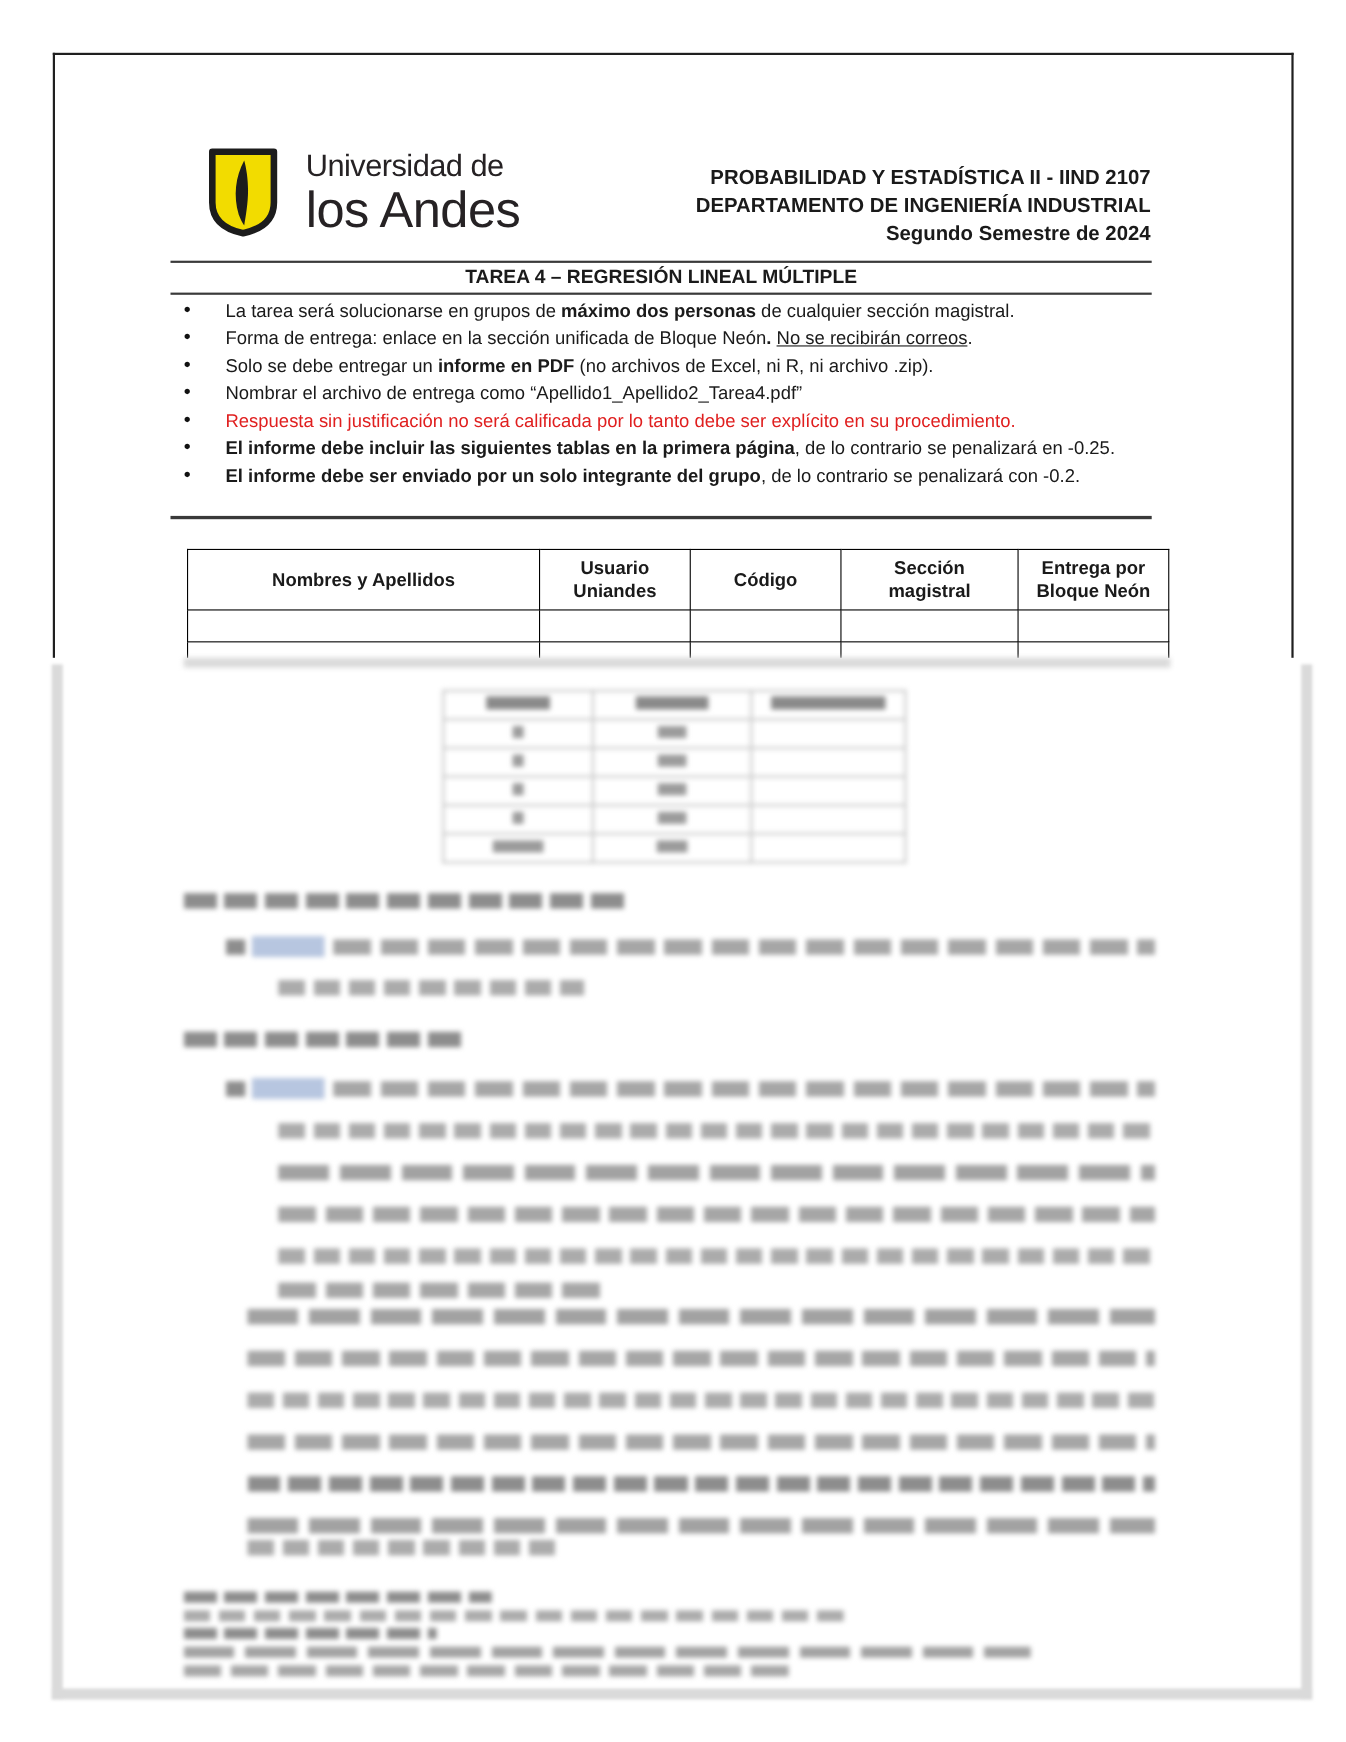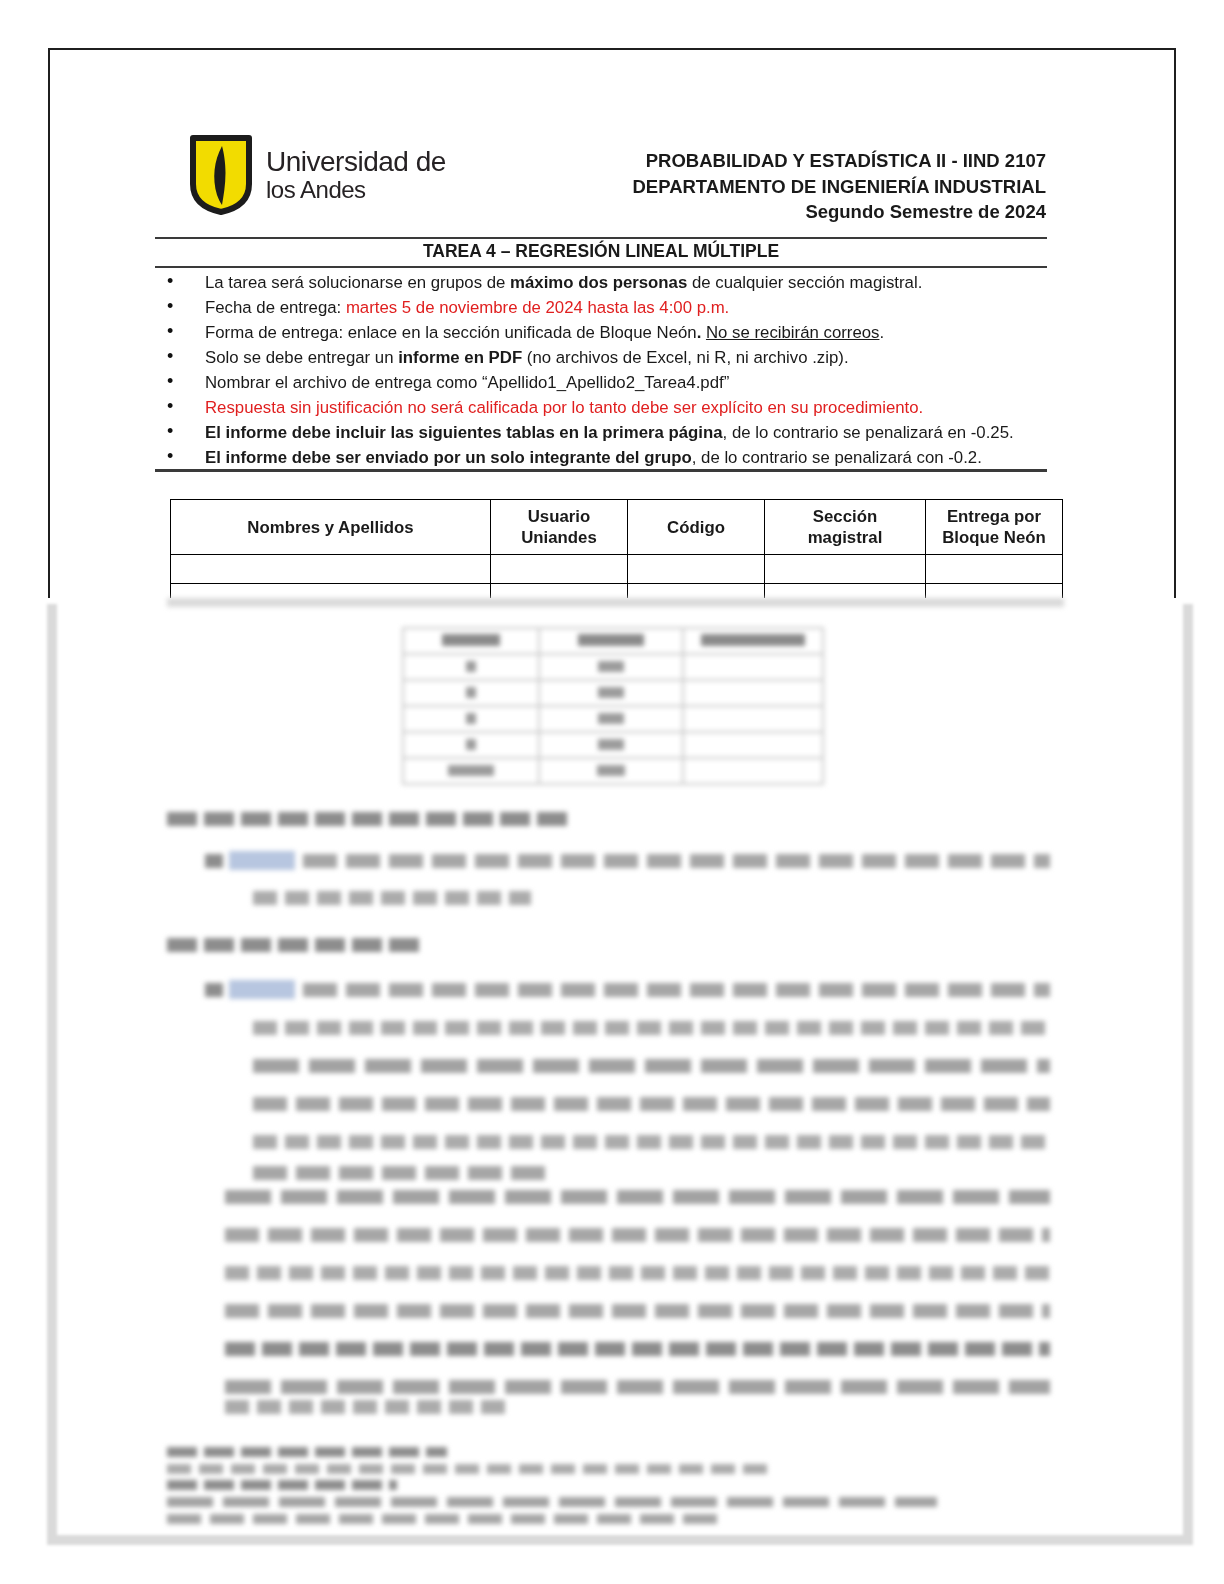--- a/index.html
+++ b/index.html
@@ -4,25 +4,25 @@
 <style>
   html,body{margin:0;padding:0;background:#fff;}
   .canvas{position:relative;width:1224px;height:1584px;background:#ffffff;overflow:hidden;
           font-family:"Liberation Sans",sans-serif;color:#1a1a1a;}
 
   
   .frame{position:absolute;left:48px;top:48px;width:1124px;height:562px;
          border:2px solid #1f1f1f;border-bottom:none;}
 
   
-  .logo{position:absolute;left:138px;top:84px;display:flex;align-items:center;gap:12px;}
+  .logo{position:absolute;left:138px;top:84px;display:flex;align-items:center;gap:24px;}
   .logo-shield{width:66px;height:82px;flex:0 0 auto;}
   .logo-text{line-height:1;}
   .logo-text .l1{font-size:28px;color:#262224;letter-spacing:-0.5px;}
-  .logo-text .l2{font-size:24px;color:#262224;letter-spacing:-0.5px;margin-top:2px;}
+  .logo-text .l2{font-size:46px;color:#262224;letter-spacing:-0.5px;margin-top:2px;}
 
   
   .hdr{position:absolute;right:128px;top:98px;text-align:right;
        font-weight:bold;font-size:18.5px;line-height:25.5px;}
 
   
   .rule{position:absolute;left:105px;width:892px;background:#3a3a3a;}
   #rule1{top:187px;height:2px;}
   #rule2{top:216px;height:2px;}
   #rule3{top:419px;height:3px;}
@@ -85,21 +85,20 @@
       <div>DEPARTAMENTO DE INGENIERÍA INDUSTRIAL</div>
       <div>Segundo Semestre de 2024</div>
     </div>
 
     <div class="rule" id="rule1"></div>
     <div class="doc-title">TAREA 4 – REGRESIÓN LINEAL MÚLTIPLE</div>
     <div class="rule" id="rule2"></div>
 
     <ul class="bullets">
       <li><span class="seg-n">La tarea será solucionarse en grupos de </span><span class="seg-b">máximo dos personas</span><span class="seg-n"> de cualquier sección magistral.</span></li>
-      <li><span class="seg-n">Fecha de entrega: </span><span class="seg-r">martes 5 de noviembre de 2024 hasta las 4:00 p.m.</span></li>
       <li><span class="seg-n">Forma de entrega: enlace en la sección unificada de Bloque Neón</span><span class="seg-b">. </span><span class="seg-u">No se recibirán correos</span><span class="seg-n">.</span></li>
       <li><span class="seg-n">Solo se debe entregar un </span><span class="seg-b">informe en PDF</span><span class="seg-n"> (no archivos de Excel, ni R, ni archivo .zip).</span></li>
       <li><span class="seg-n">Nombrar el archivo de entrega como “Apellido1_Apellido2_Tarea4.pdf”</span></li>
       <li><span class="seg-r">Respuesta sin justificación no será calificada por lo tanto debe ser explícito en su procedimiento.</span></li>
       <li><span class="seg-b">El informe debe incluir las siguientes tablas en la primera página</span><span class="seg-n">, de lo contrario se penalizará en -0.25.</span></li>
       <li><span class="seg-b">El informe debe ser enviado por un solo integrante del grupo</span><span class="seg-n">, de lo contrario se penalizará con -0.2.</span></li>
     </ul>
 
     <div class="rule" id="rule3"></div>
 

